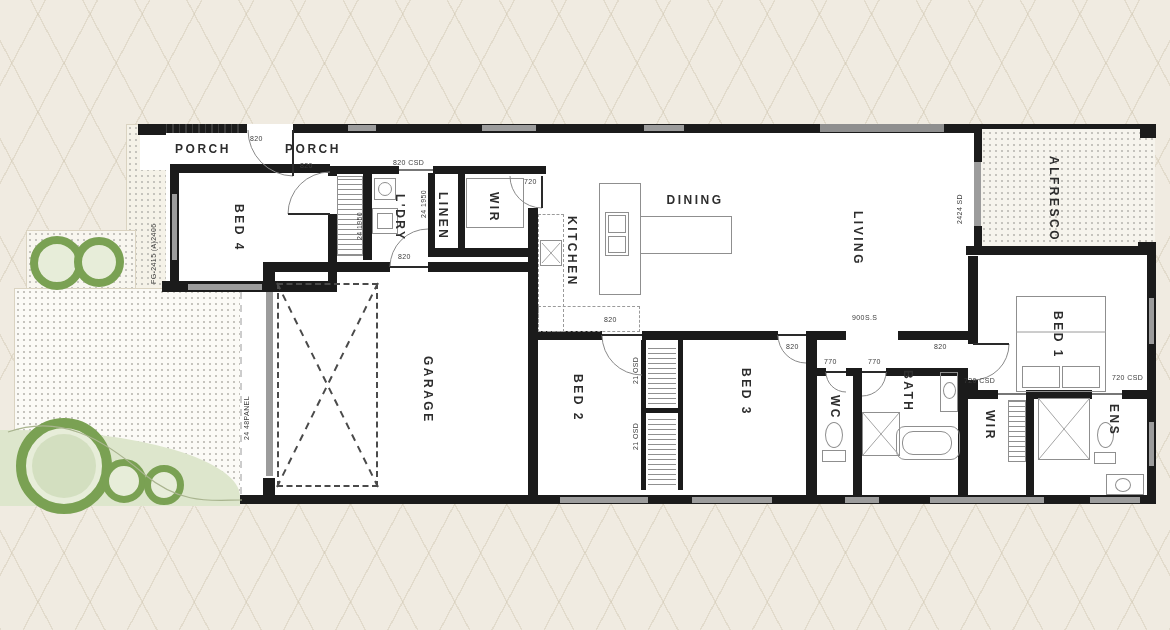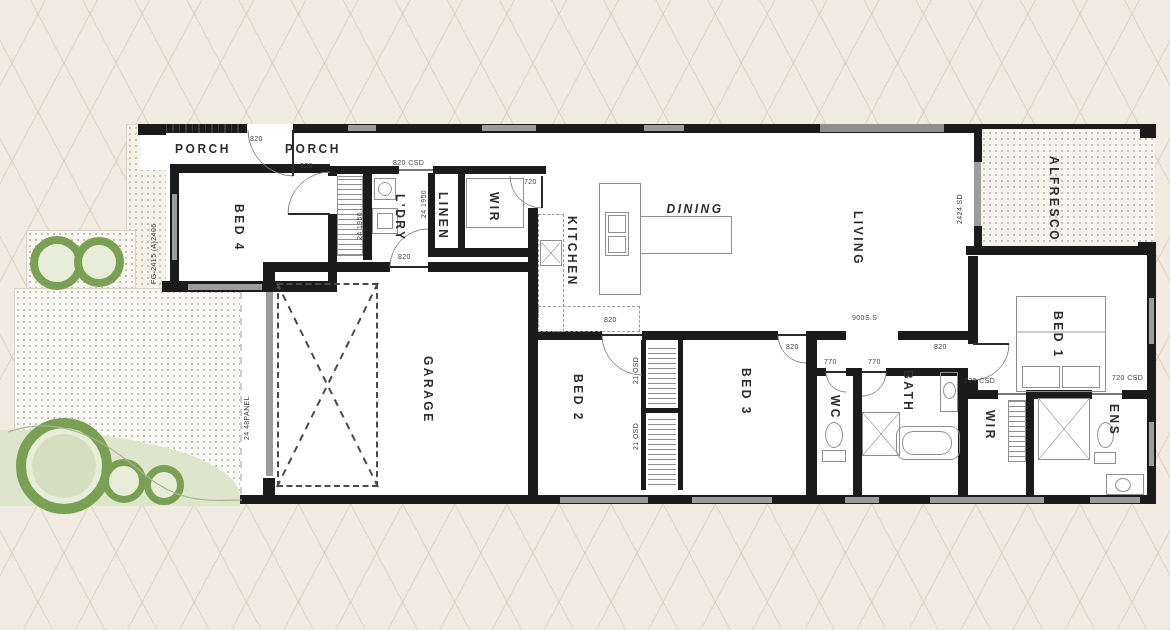--- a/index.html
+++ b/index.html
@@ -181,21 +181,21 @@
       <line x1="1092" y1="394" x2="1122" y2="394" stroke="#777777" stroke-width="2"></line>
       <path d="M8,432 C60,414 102,438 144,474 C182,506 214,500 242,500" fill="none" stroke="#a9b48f" stroke-width="1.2"></path>
     </svg>
     <div class="room" style="left: 168px; top: 142px; width: 70px; height: 14px;">PORCH</div>
     <div class="room" style="left: 278px; top: 142px; width: 70px; height: 14px;">PORCH</div>
     <div class="room v" style="left: 231px; top: 192px; width: 16px; height: 72px;">BED 4</div>
     <div class="room v" style="left: 392px; top: 180px; width: 15px; height: 76px;">L'DRY</div>
     <div class="room v" style="left: 435px; top: 180px; width: 15px; height: 72px;">LINEN</div>
     <div class="room v" style="left: 486px; top: 182px; width: 15px; height: 50px;">WIR</div>
     <div class="room v" style="left: 564px; top: 200px; width: 16px; height: 102px;">KITCHEN</div>
-    <div class="room" style="left: 645px; top: 202px; width: 100px; height: 14px; font-style: italic;">DINING</div>
+    <div class="room" style="left: 645px; top: 193px; width: 100px; height: 14px;">DINING</div>
     <div class="room v" style="left: 850px; top: 200px; width: 16px; height: 78px;">LIVING</div>
     <div class="room v" style="left: 1046px; top: 144px; width: 16px; height: 110px;">ALFRESCO</div>
     <div class="room v" style="left: 420px; top: 340px; width: 16px; height: 100px;">GARAGE</div>
     <div class="room v" style="left: 570px; top: 364px; width: 16px; height: 68px;">BED 2</div>
     <div class="room v" style="left: 738px; top: 358px; width: 16px; height: 68px;">BED 3</div>
     <div class="room v" style="left: 828px; top: 386px; width: 14px; height: 42px;">WC</div>
     <div class="room v" style="left: 900px; top: 358px; width: 16px; height: 66px;">BATH</div>
     <div class="room v" style="left: 982px; top: 398px; width: 16px; height: 54px;">WIR</div>
     <div class="room v" style="left: 1050px; top: 302px; width: 16px; height: 66px;">BED 1</div>
     <div class="room v" style="left: 1106px; top: 394px; width: 16px; height: 52px;">ENS</div>

